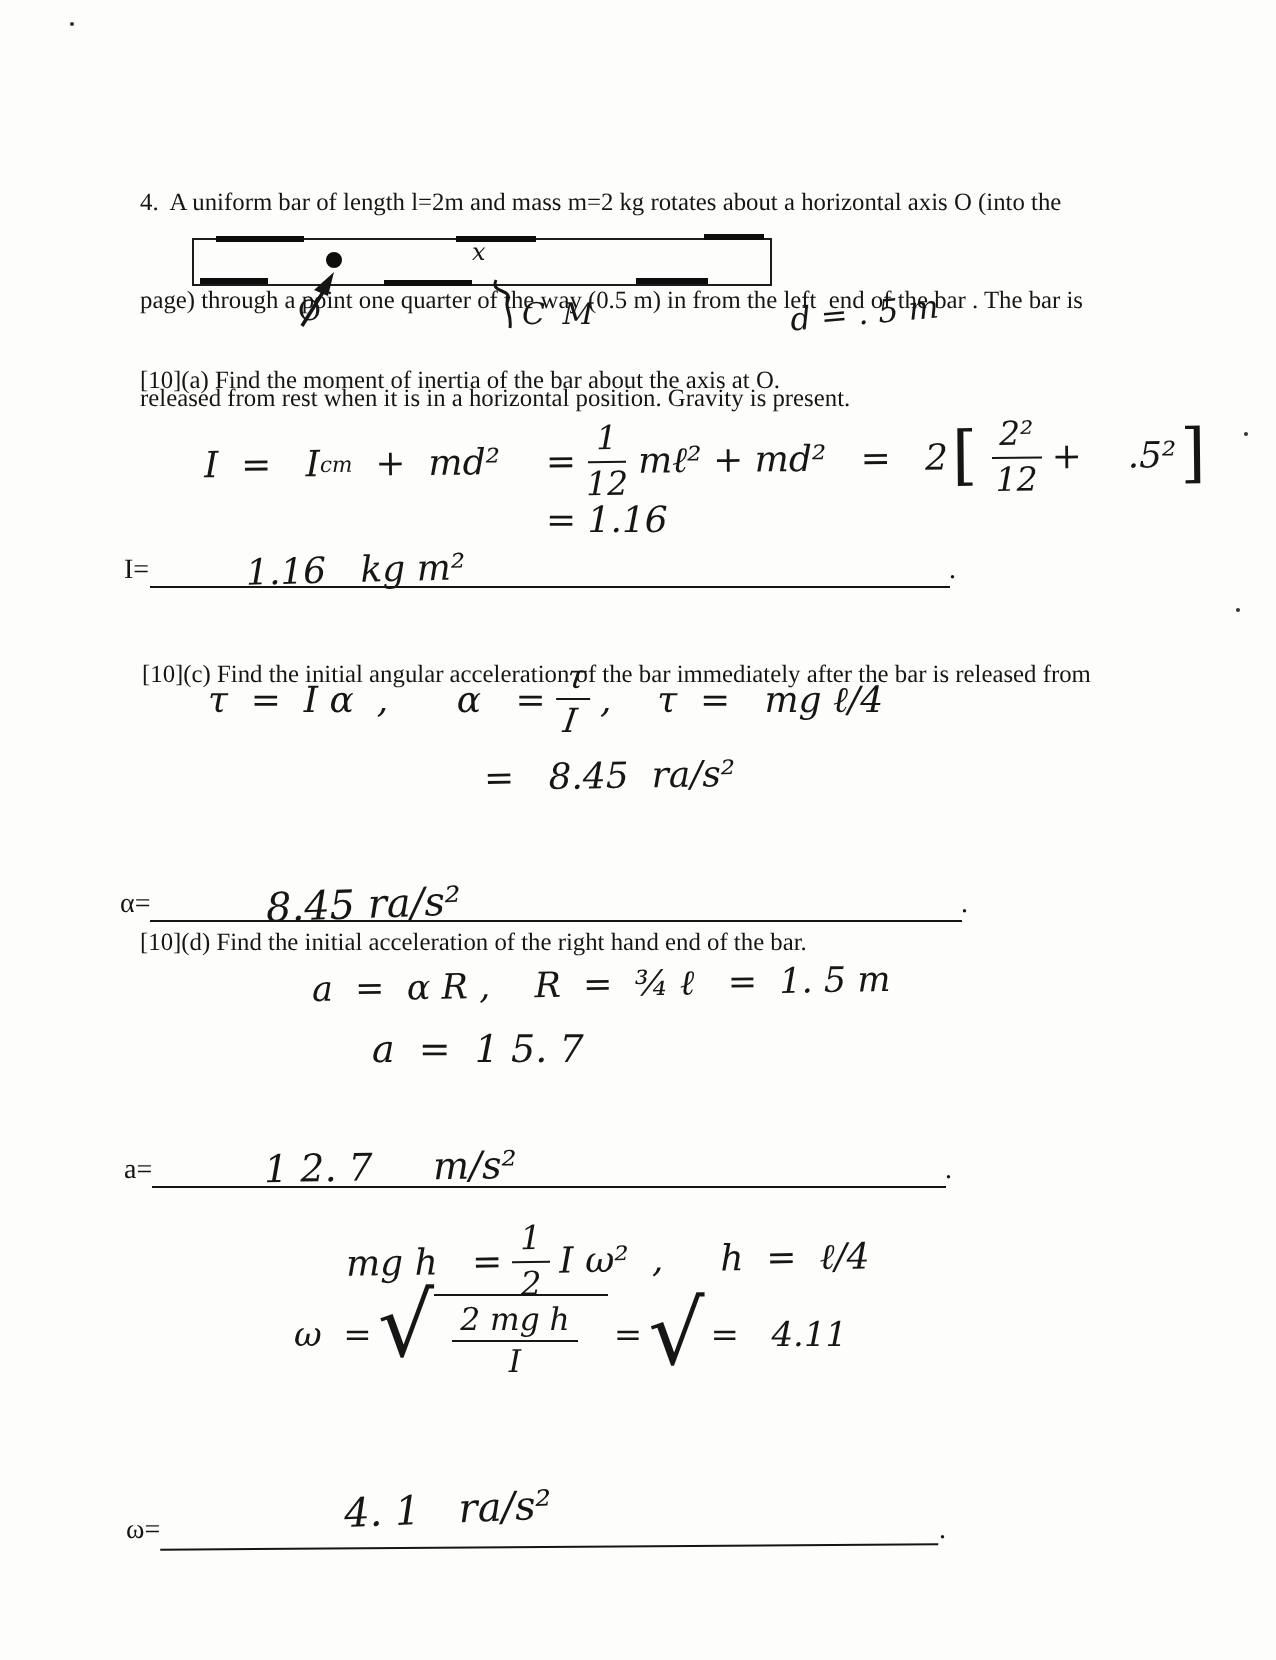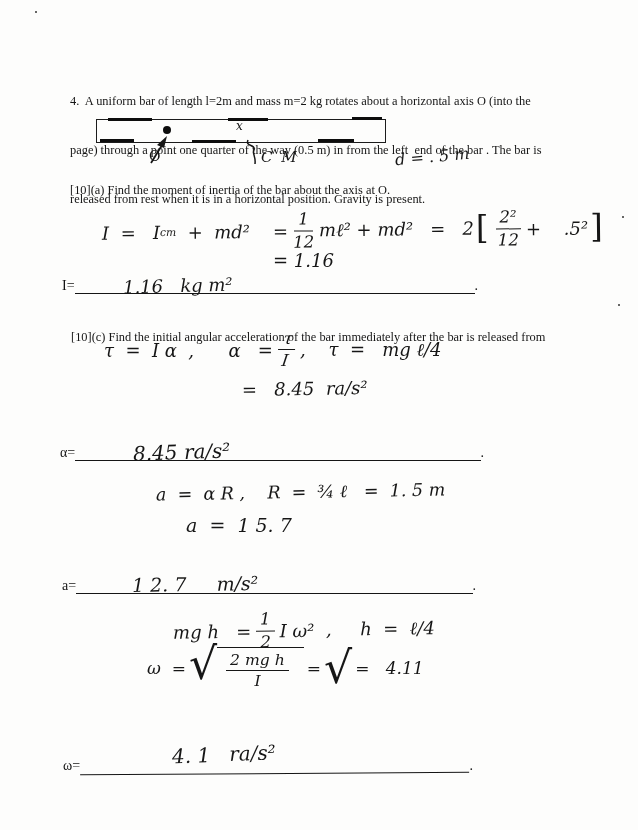--- a/index.html
+++ b/index.html
@@ -119,20 +119,21 @@
   <span class="hw hw-abs" style="left:242px; top:378px; font-size:18px; transform:rotate(-1deg);">=   8.45  ra/s²</span>
 
   <div class="ansrow" style="left:60px; top:425px; width:424px; height:36px;">
     <span class="anslabel">α=</span>
     <span class="ansline">
       <span class="ansval hw" style="left:58px; bottom:-4px; font-size:20px; transform:rotate(-2deg);">8.45 ra/s²</span>
     </span>
     <span class="ansperiod">.</span>
   </div>
 
+  <div class="typed" style="left:70px; top:463px;">[10](d) Find the initial acceleration of the right hand end of the bar.</div>
 
   <span class="hw hw-abs" style="left:156px; top:482px; font-size:17.5px; transform:rotate(-1deg);">a  =  α R ,    R  =  ¾ ℓ   =  1. 5 m</span>
   <span class="hw hw-abs" style="left:186px; top:514px; font-size:19px;">a  =  1 5. 7</span>
 
   <div class="ansrow" style="left:62px; top:558px; width:414px; height:36px;">
     <span class="anslabel">a=</span>
     <span class="ansline">
       <span class="ansval hw" style="left:56px; bottom:-2px; font-size:19px; transform:rotate(-1deg);">1 2. 7     m/s²</span>
     </span>
     <span class="ansperiod">.</span>

